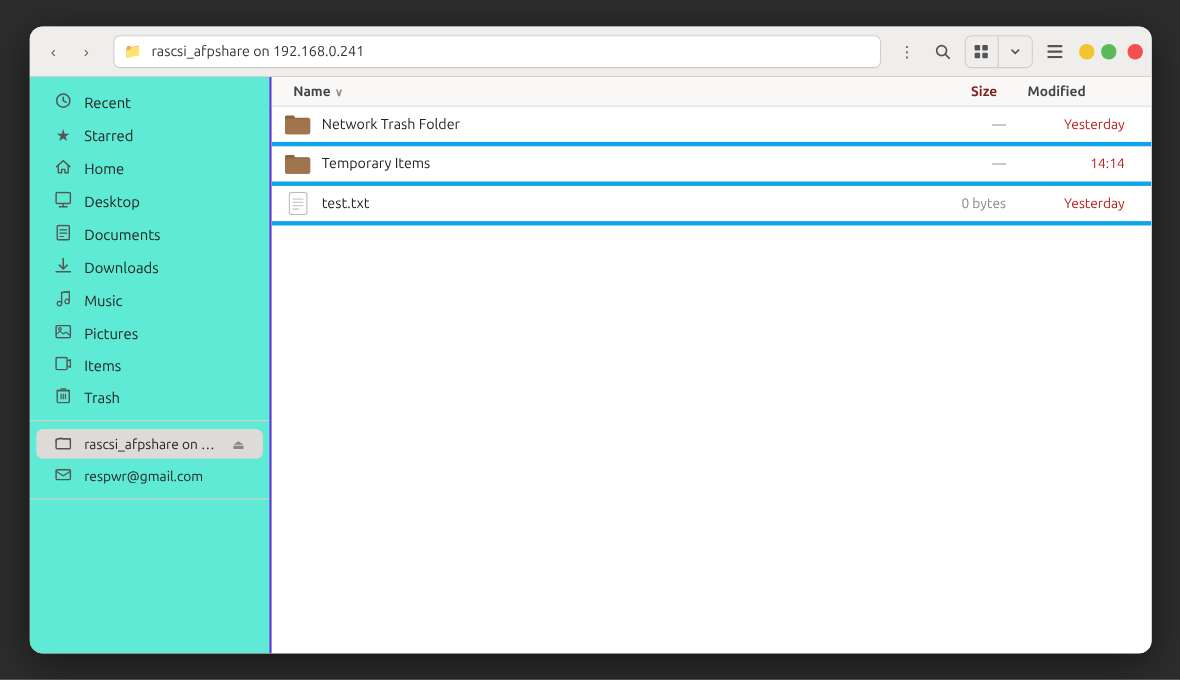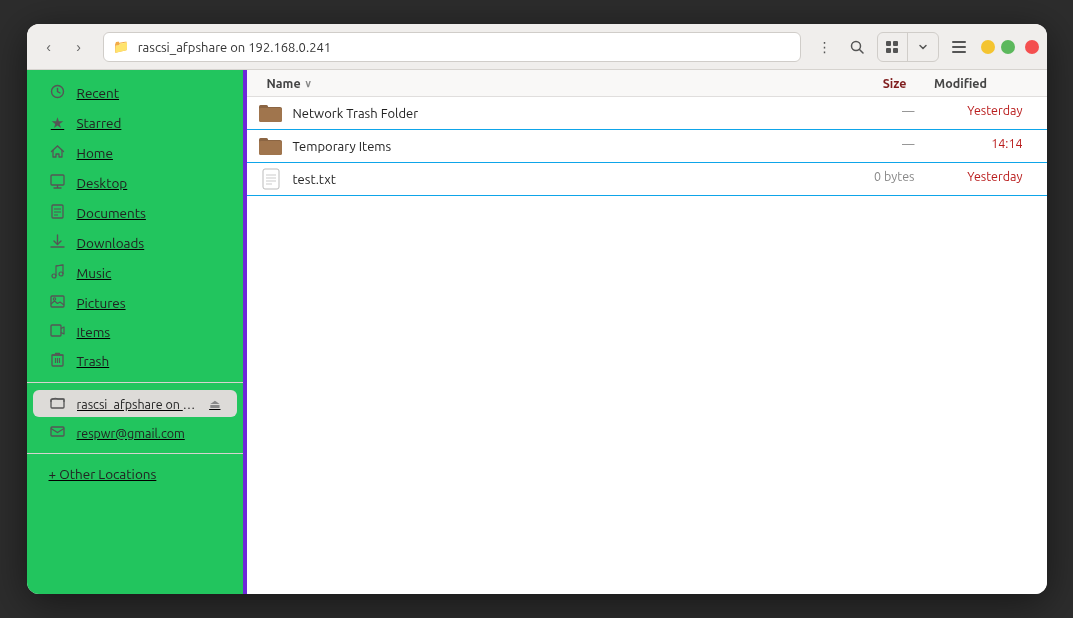--- a/index.html
+++ b/index.html
@@ -119,28 +119,27 @@
     }
     
     .content {
       display: flex;
       flex: 1;
       overflow: hidden;
     }
     
     .sidebar {
       width: 220px;
-      background: #22c55e;
-      border-right: 4px solid #6d28d9;
+      background: #5eead4;
+      border-right: 2px solid #6d28d9;
       padding: 8px 0;
       display: flex;
       flex-direction: column;
       overflow-y: auto;
       flex-shrink: 0;
-      text-decoration: underline;
     }
     .sidebar-item {
       display: flex;
       align-items: center;
       padding: 5px 16px;
       cursor: pointer;
       border-radius: 6px;
       margin: 1px 6px;
       gap: 10px;
       font-size: 13.5px;
@@ -197,23 +196,23 @@
       font-weight: 600;
       text-align: center;
       padding-right: 12px;
     }
     .file-list {
       flex: 1;
       overflow-y: auto;
     }
     .file-row {
       display: flex;
-      align-items: flex-start;
+      align-items: center;
       padding: 6px 12px;
-      border-bottom: 1px solid #0ea5e9;
+      border-bottom: 4px solid #0ea5e9;
       cursor: pointer;
     }
     .file-row-name {
       flex: 1;
       display: flex;
       align-items: center;
       gap: 10px;
       font-size: 13px;
       color: #222;
     }
@@ -412,23 +411,20 @@
           <svg width="15" height="13" viewBox="0 0 15 13" fill="none">
             <rect x="1" y="2" width="13" height="9" rx="1" stroke="#555" stroke-width="1.3"></rect>
             <path d="M1 3.5 L7.5 7.5 L14 3.5" stroke="#555" stroke-width="1.1"></path>
           </svg>
         </span>
         <span style="font-size:12.5px;">respwr@gmail.com</span>
       </div>
 
       <div style="border-top:1px solid #d6d3cf; margin: 6px 0;"></div>
 
-      <div class="sidebar-item">
-        <span style="font-size:13.5px;color:#222;">+ Other Locations</span>
-      </div>
     </div>
 
     <div class="filepane">
       <div class="file-header">
         <div class="col-name">
           <span>Name</span>
           <span class="sort-arrow">∨</span>
         </div>
         <div class="col-size">
           <span>Size</span>

